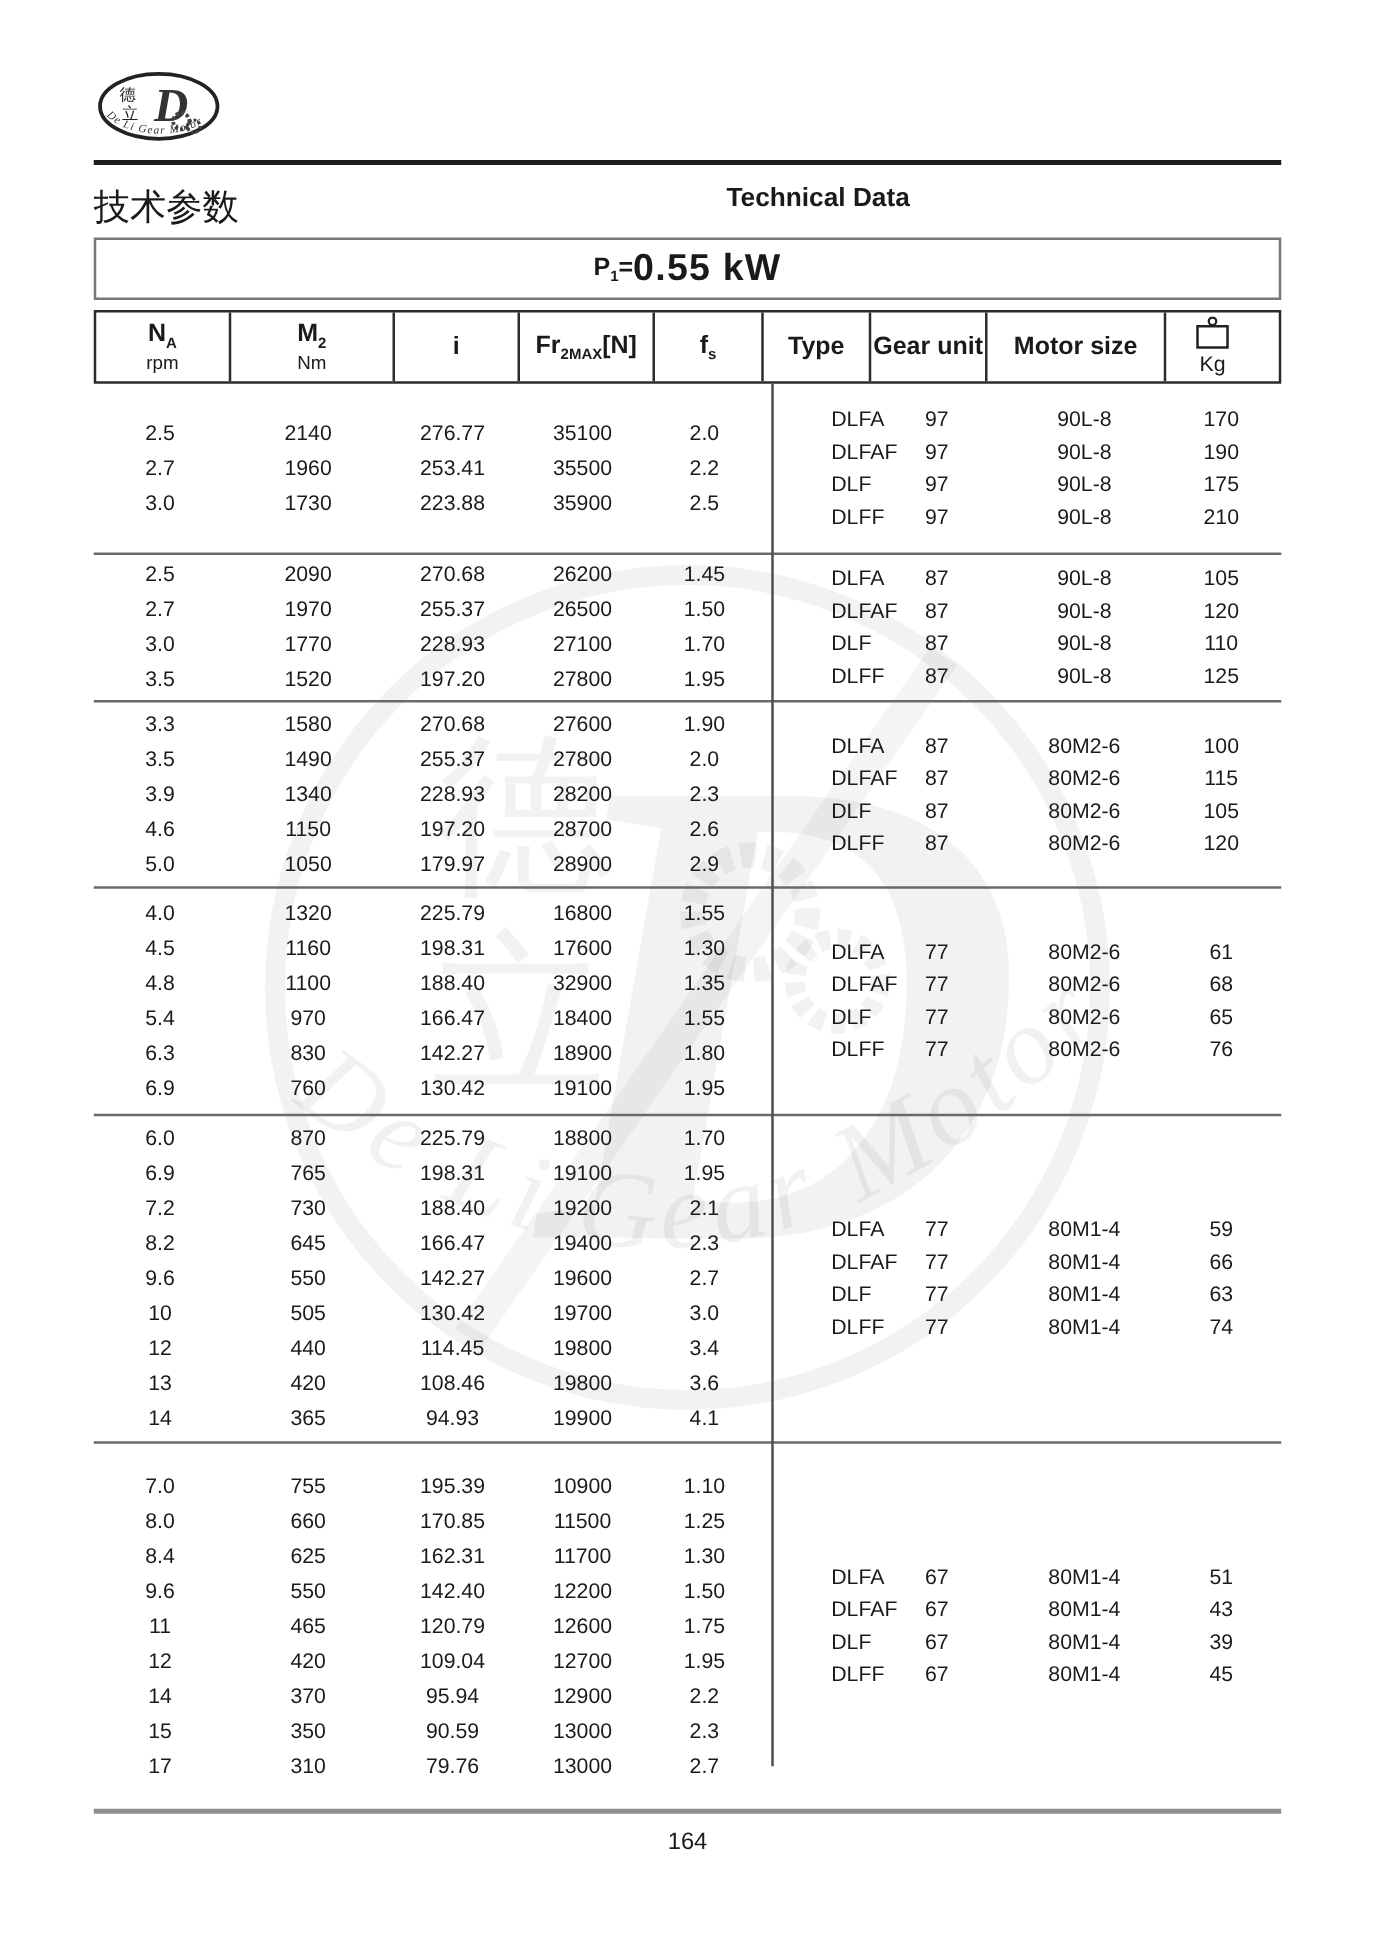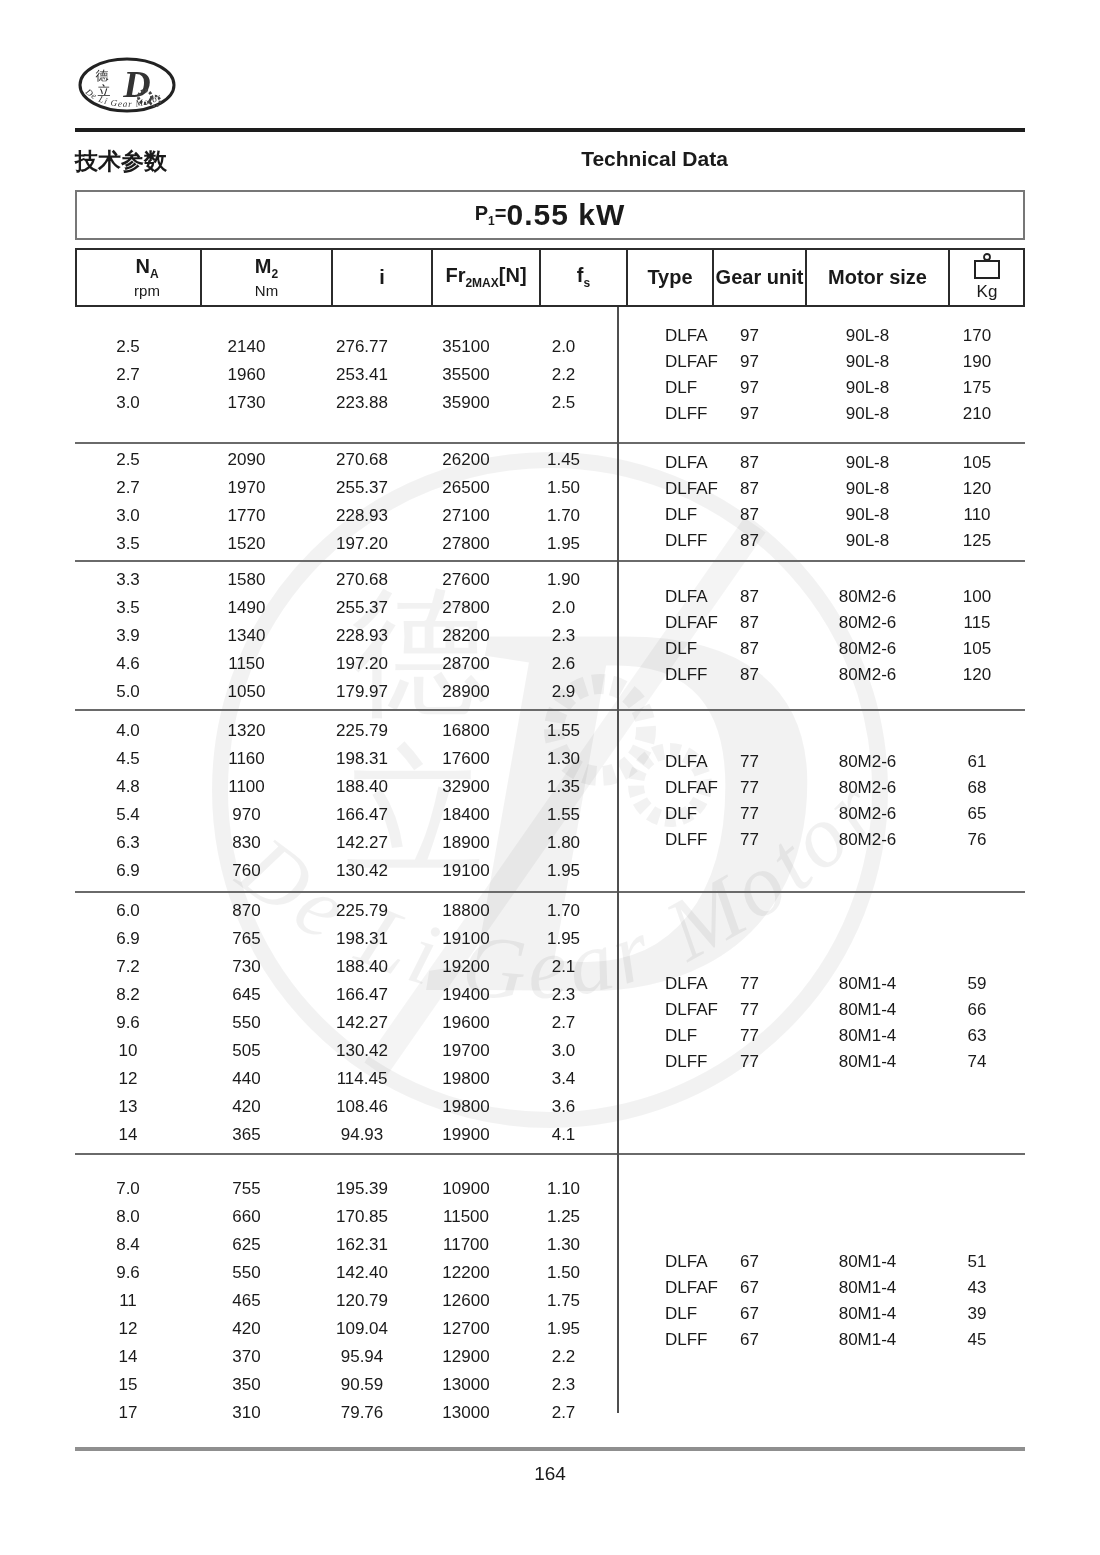--- a/index.html
+++ b/index.html
@@ -18,39 +18,38 @@
   
   .letterhead { display:flex; align-items:center; padding:52px 75px 0 75px; height:72px; }
   .brand {
     font-family:"Liberation Serif", serif;
     font-weight:bold; font-size:44px; letter-spacing:22px;
     margin-left:26px; white-space:nowrap;
   }
   .rule-dark { margin:4px 75px 0 75px; height:4px; background:#1d1d1d; }
   
   .section-row { position:relative; margin:14px 75px 0 75px; height:34px; }
-  .section-cn { font-size:23px; font-weight:bold; }
+  .section-cn { font-size:29px; font-weight:normal; }
   .section-en { position:absolute; left:61%; transform:translateX(-50%); top:1px; font-size:21px; font-weight:bold; }
   
   .power-box {
     margin:10px 75px 0 75px; height:46px;
     border:2px solid #777;
     display:flex; align-items:center; justify-content:center;
   }
   .power-small { font-size:20px; font-weight:bold; }
   .power-small sub { font-size:12px; }
   .power-big { font-size:30px; font-weight:bold; letter-spacing:1px; }
   
   .thead {
     margin:8px 75px 0 75px;
     display:grid;
     grid-template-columns:106px 131px 100px 108px 87px 86px 93px 143px 76px;
     border:2.5px solid #2b2b2b;
     height:55px;
-    padding-left:17px;
   }
   .th {
     border-left:2px solid #2b2b2b;
     display:flex; flex-direction:column; align-items:center; justify-content:center;
     text-align:center; line-height:1.15;
   }
   .th:first-child { border-left:none; }
   .th-main { font-size:20px; font-weight:bold; }
   .th-main sub { font-size:12px; font-weight:bold; }
   .th-unit { font-size:15px; }

